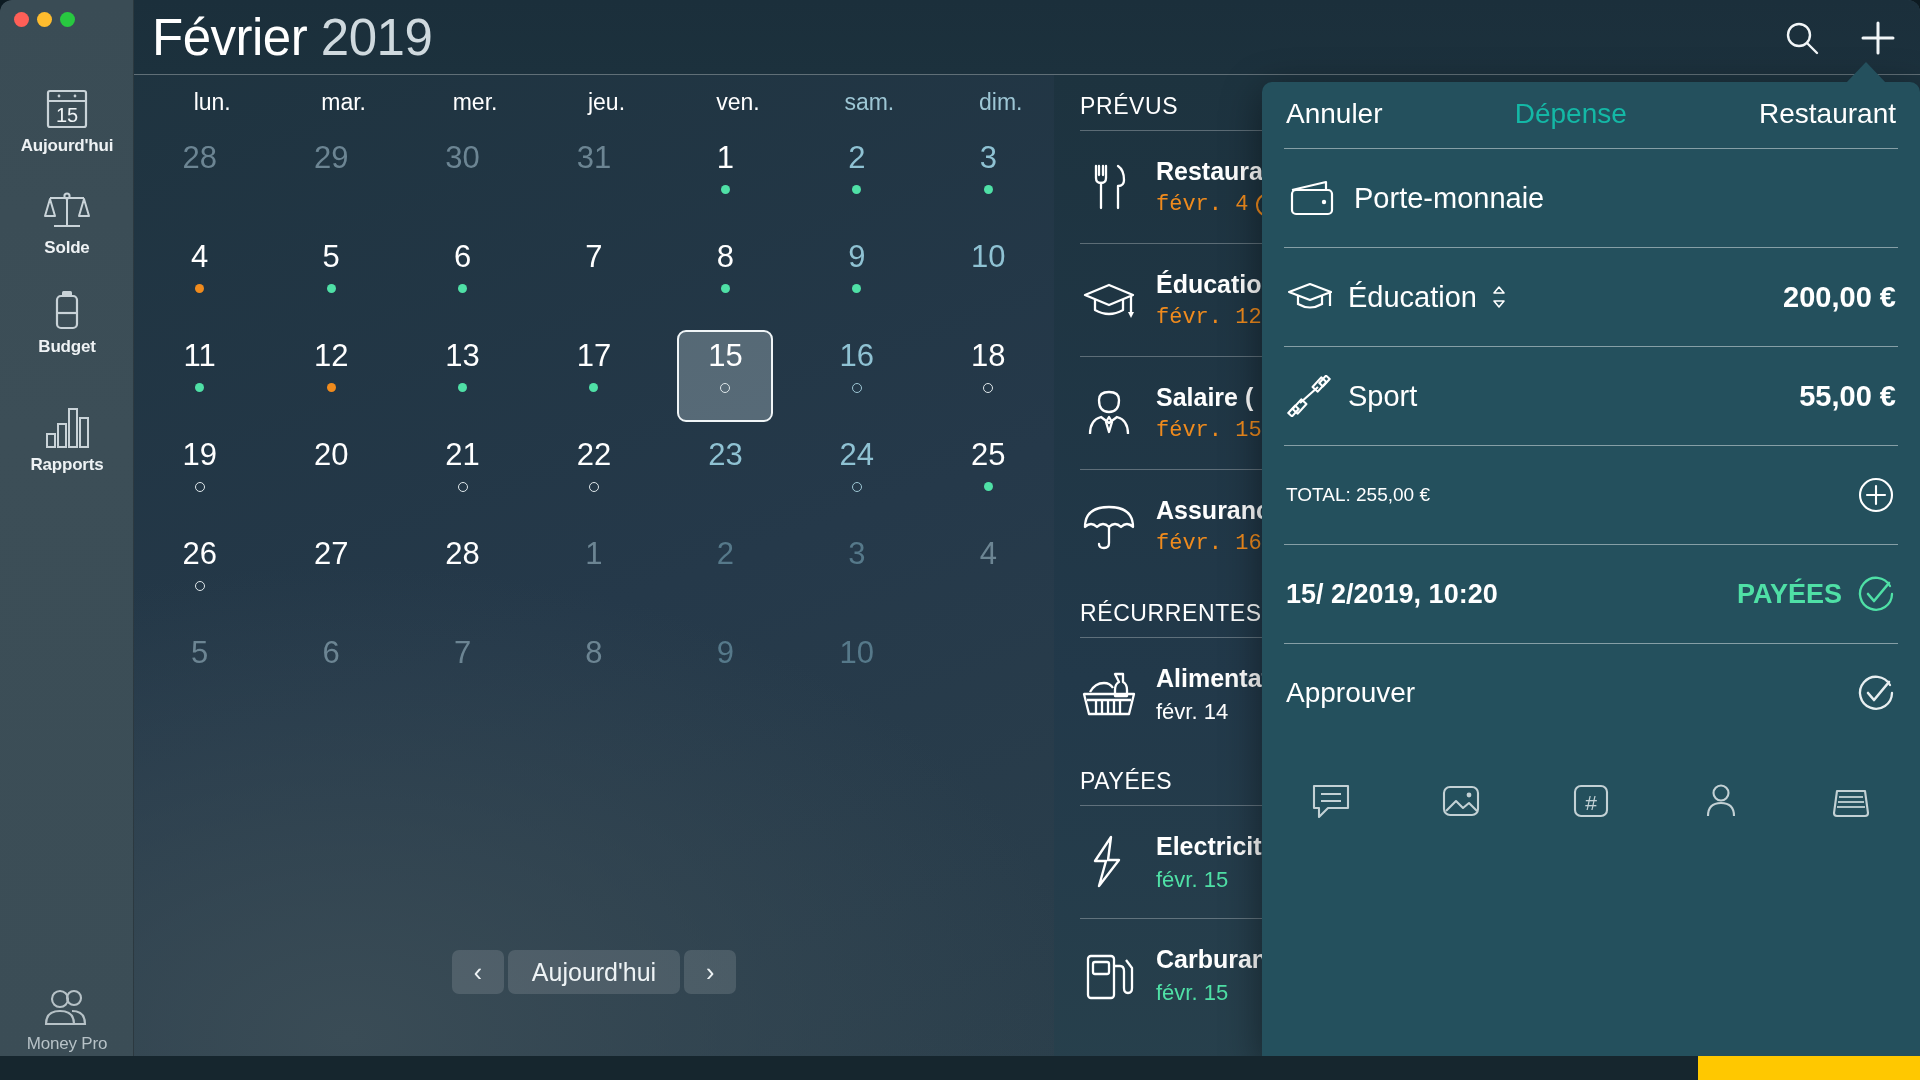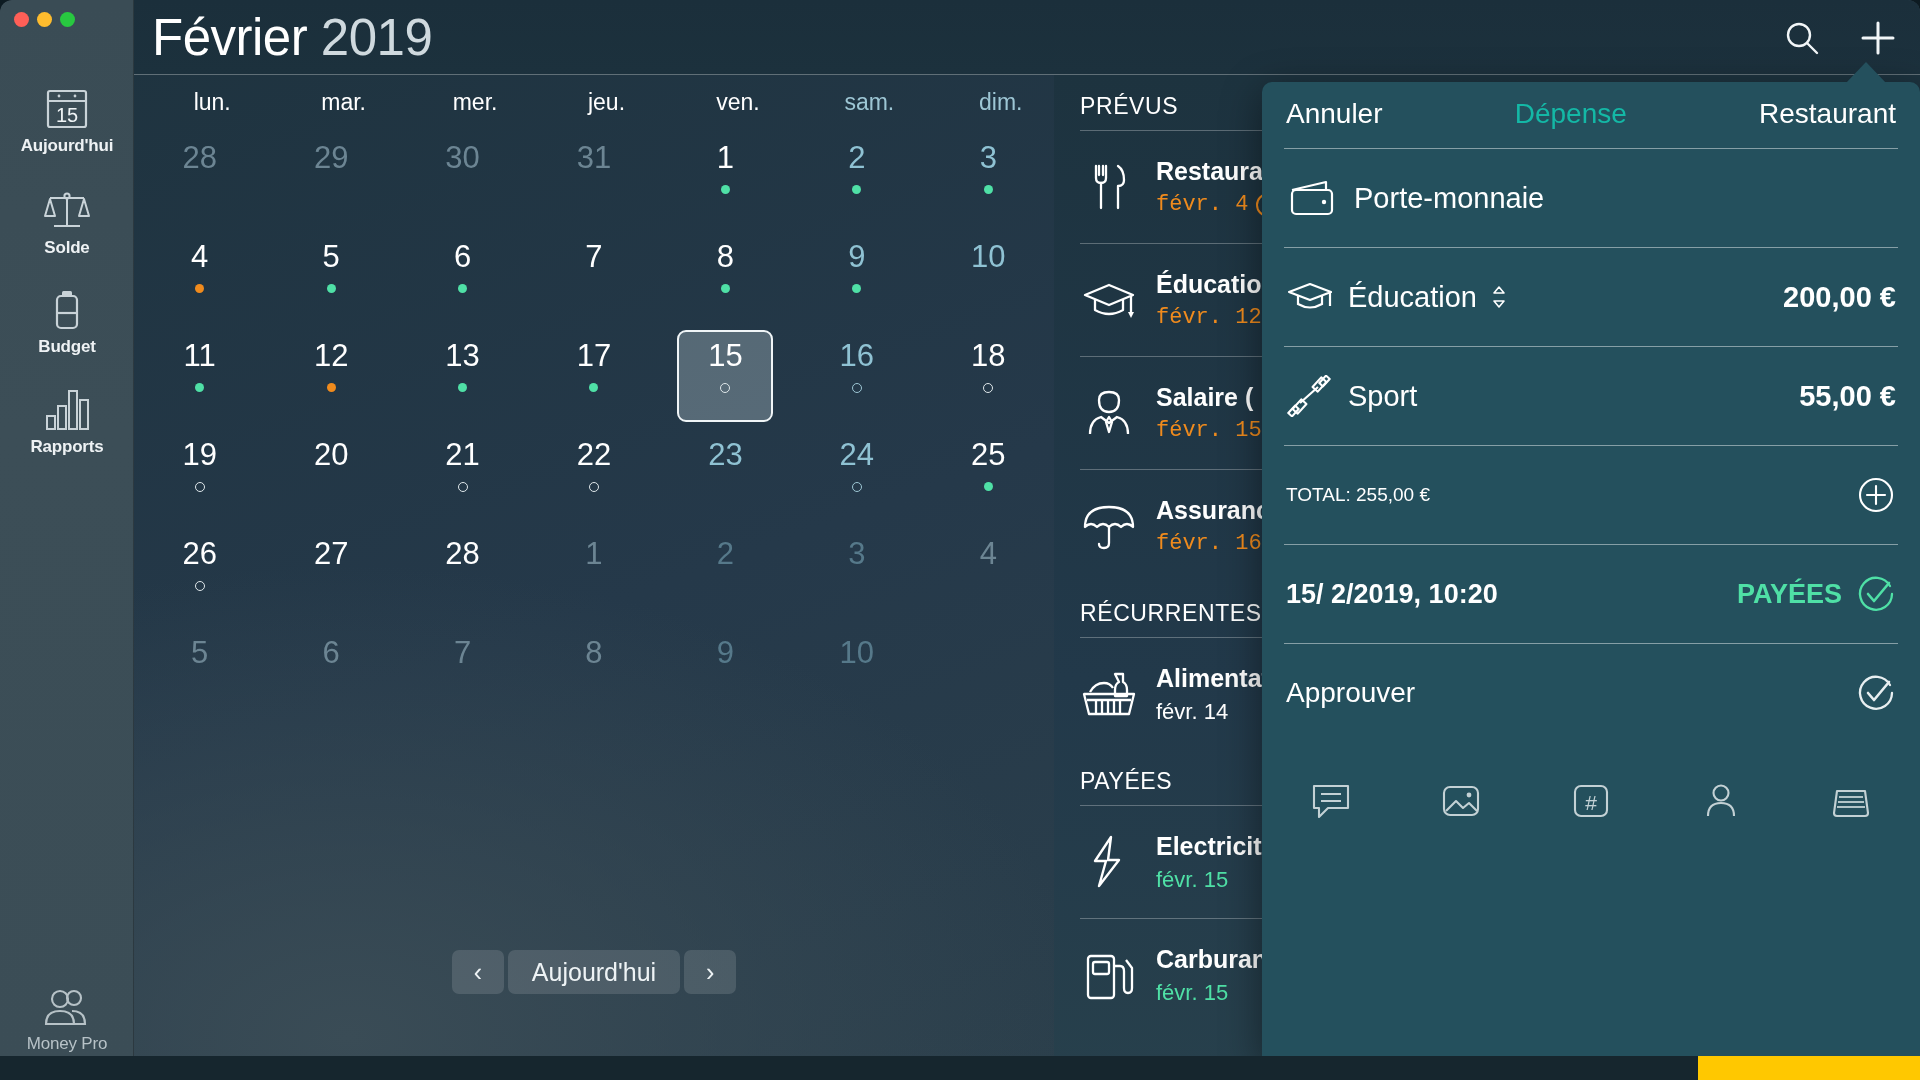--- a/index.html
+++ b/index.html
@@ -182,21 +182,21 @@
       <div class="ico">
         <svg width="34" height="42" viewBox="0 0 34 42">
           <rect x="12" y="2" width="10" height="5" rx="1.5" fill="#c9d3d8"></rect>
           <rect x="7" y="7" width="20" height="32" rx="4" fill="none" stroke="#c9d3d8" stroke-width="2.2"></rect>
           <line x1="7" y1="24" x2="27" y2="24" stroke="#c9d3d8" stroke-width="2.2"></line>
         </svg>
       </div>
       <div class="lbl">Budget</div>
     </div>
 
-    <div class="side-item" style="top:387px;">
+    <div class="side-item" style="top:405px;">
       <div class="ico">
         <svg width="48" height="44" viewBox="0 0 48 44">
           <rect x="4" y="29" width="8" height="13" fill="none" stroke="#c9d3d8" stroke-width="2"></rect>
           <rect x="15" y="19" width="8" height="23" fill="none" stroke="#c9d3d8" stroke-width="2"></rect>
           <rect x="26" y="4" width="8" height="38" fill="none" stroke="#c9d3d8" stroke-width="2"></rect>
           <rect x="37" y="13" width="8" height="29" fill="none" stroke="#c9d3d8" stroke-width="2"></rect>
         </svg>
       </div>
       <div class="lbl">Rapports</div>
     </div>

